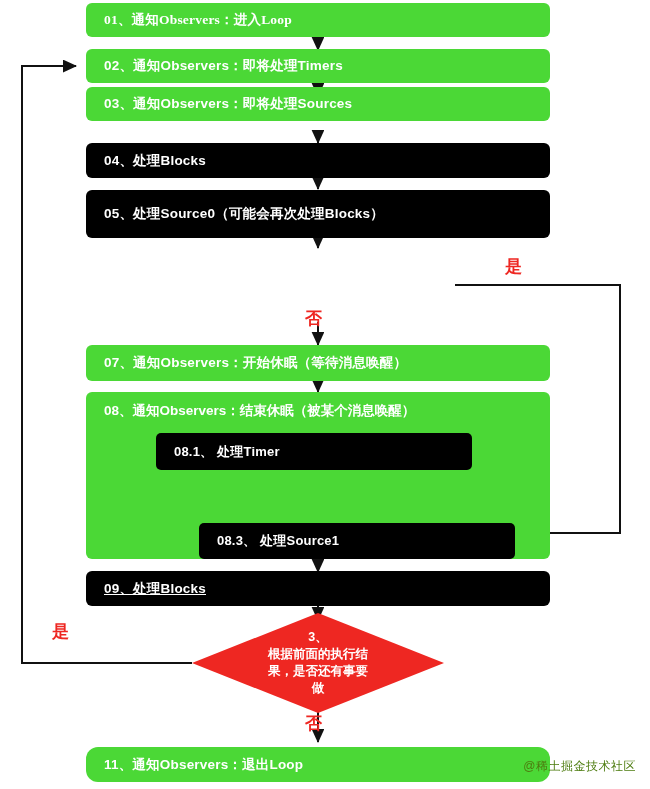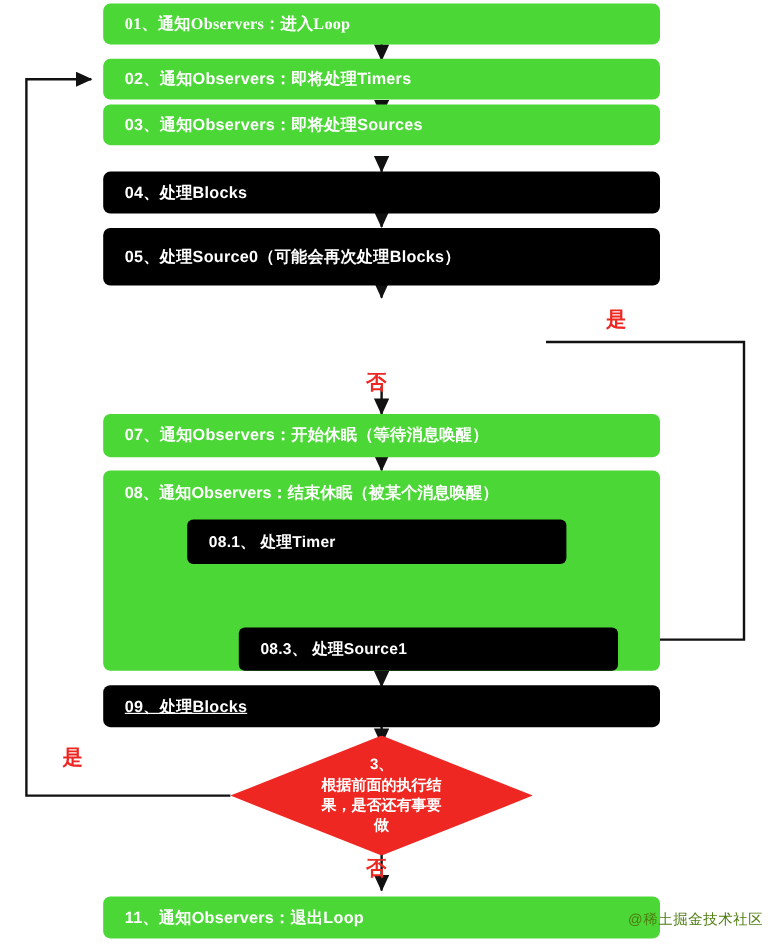--- a/index.html
+++ b/index.html
@@ -189,19 +189,19 @@
   </div>
 
   <div class="edge-label" style="left:52px; top:620px;">
     <span>是</span>
   </div>
 
   <div class="edge-label" style="left:305px; top:712px;">
     <span>否</span>
   </div>
 
-  <div class="node green" style="left:86px; top:747px; width:464px; height:35px;">
+  <div class="node green" style="left:86px; top:747px; width:464px; height:35px;border-radius:12px;">
     <span>11、通知Observers：退出Loop</span>
   </div>
 
   <div class="watermark">@稀土掘金技术社区</div>
 
 </div>
 
 </body></html>

